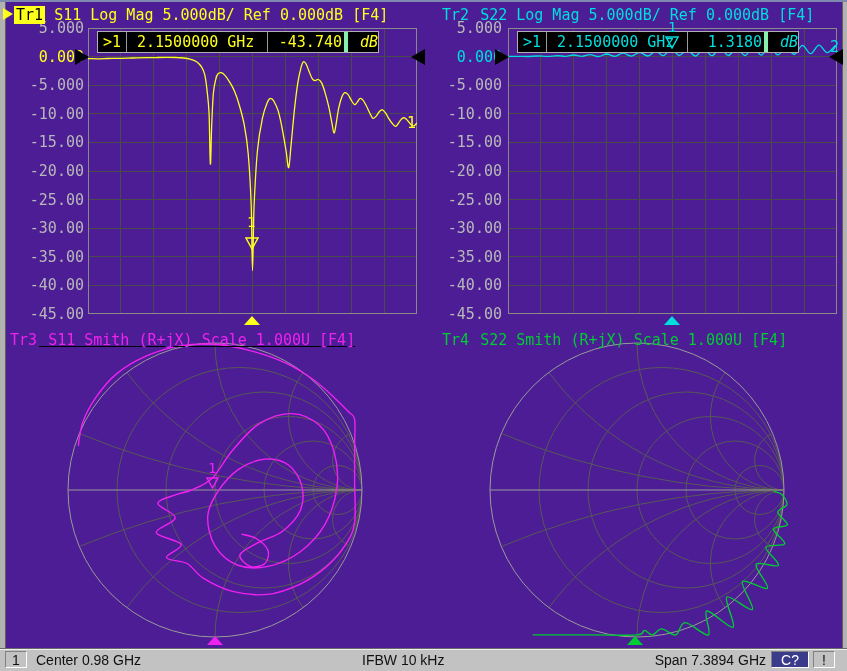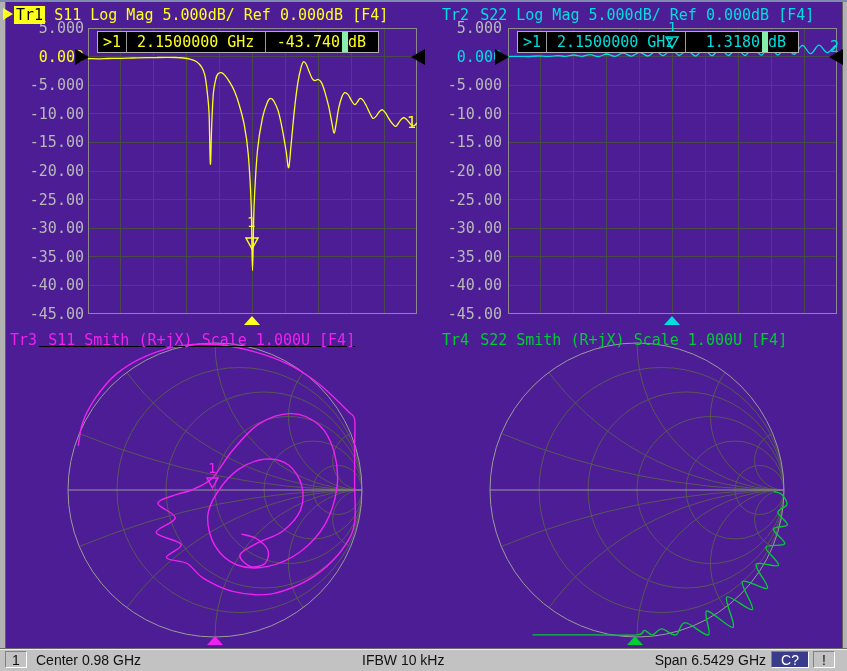--- a/index.html
+++ b/index.html
@@ -25,21 +25,21 @@
   .ref-tri{width:0;height:0;border-top:8px solid transparent;border-bottom:8px solid transparent;z-index:3;}
   .ref-tri.rt{border-left:14px solid;} .ref-tri.lt{border-right:14px solid;}
   .ref-y-col{border-left-color:#ffff1c;border-right-color:#ffff1c;}
   .ref-c-col{border-left-color:#00dede;border-right-color:#00dede;}
   
   .mk-box{height:20px;width:280px;border:1px solid #b0b0b0;background:#000;display:flex;
           font-size:15px;line-height:20px;white-space:nowrap;z-index:5;}
   .mk-box .sel{width:28px;text-align:center;border-right:1px solid #9a9a9a;}
   .mk-box .freq{flex:1;padding-left:10px;}
   .mk-box .val{width:74px;text-align:right;border-left:1px solid #9a9a9a;padding-right:2px;}
-  .mk-box .unit{width:30px;text-align:left;border-left:6px solid #86efac;}
+  .mk-box .unit{width:30px;text-align:right;border-left:4px solid #86efac;font-style:italic;}
   
   .smith-row{font-size:15px;white-space:nowrap;overflow:hidden;z-index:5;height:18px;}
   .smith-row span{margin-right:14px;}
   
   .stim-tri{width:0;height:0;border-left:8px solid transparent;border-right:8px solid transparent;z-index:4;}
   .stim-y{border-bottom:9px solid #ffff1c;} .stim-c{border-bottom:9px solid #00dede;}
   .stim-m{border-bottom:9px solid #ee22ee;} .stim-g{border-bottom:9px solid #00cc33;}
   .mk-num{font-size:14px;z-index:6;}
   .mk-tri-svg{z-index:6;}
   .trace-num{font-size:15px;z-index:4;}
@@ -248,18 +248,18 @@
     <polygon points="1,1 12,1 6.5,11" fill="none" stroke="#ee22ee" stroke-width="1.4"></polygon>
   </svg>
 
   <div class="abs stim-tri stim-m" style="left:207px;top:636px;"></div>
   <div class="abs stim-tri stim-g" style="left:627px;top:636px;"></div>
 
   <div class="abs" id="status-bar">
     <div class="sb-box" style="left:5px;width:22px;">1</div>
     <div class="sb-text" style="left:36px;">Center 0.98 GHz</div>
     <div class="sb-text" style="left:362px;">IFBW 10 kHz</div>
-    <div class="sb-text" style="left:620px;width:146px;text-align:right;">Span 6.5429 GHz</div>
+    <div class="sb-text" style="left:620px;width:146px;text-align:right;">Span 7.3894 GHz</div>
     <div class="sb-box" style="left:771px;width:38px;background:#3b3b8c;color:#fff;">C?</div>
     <div class="sb-box" style="left:813px;width:22px;">!</div>
   </div>
 
 </div>
 
 </body></html>

